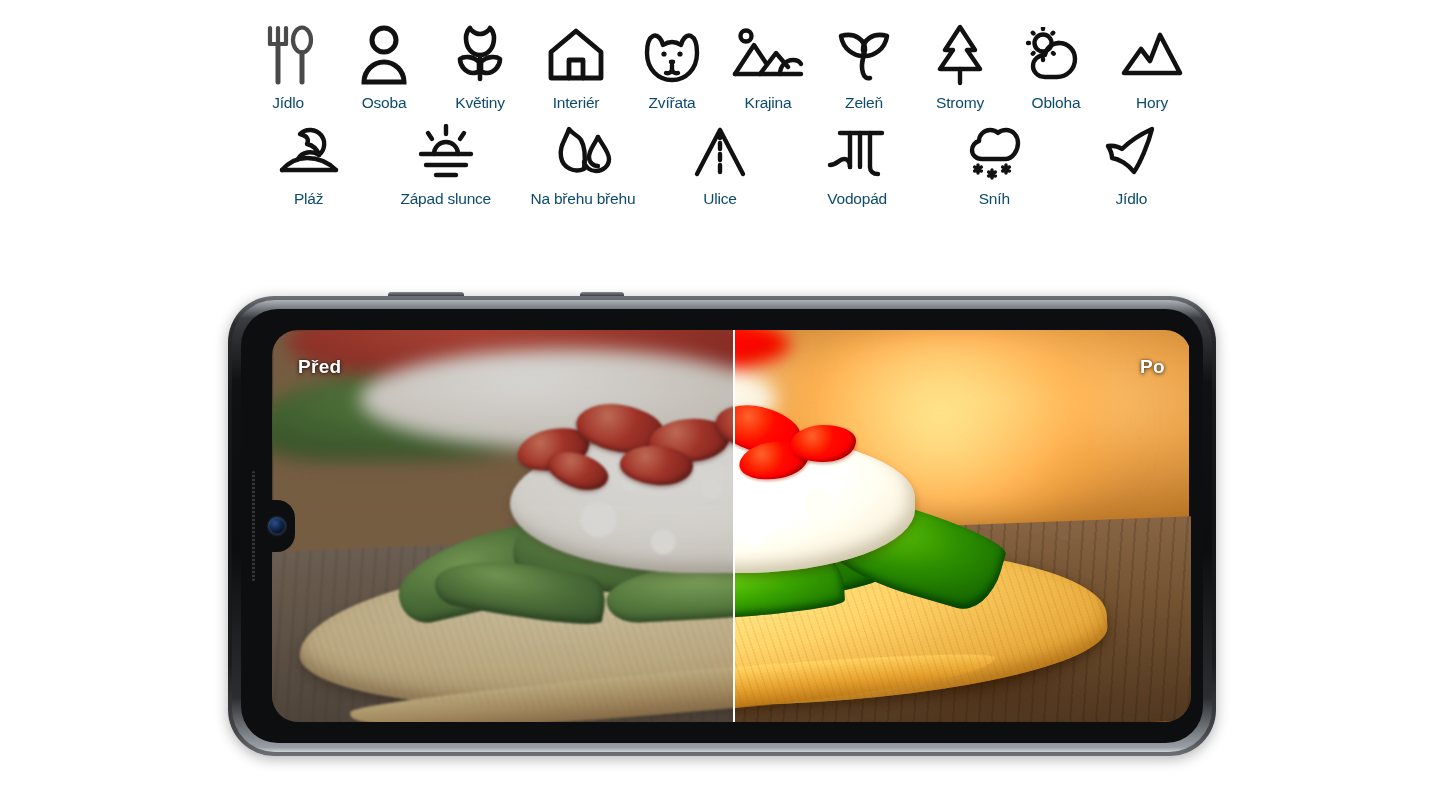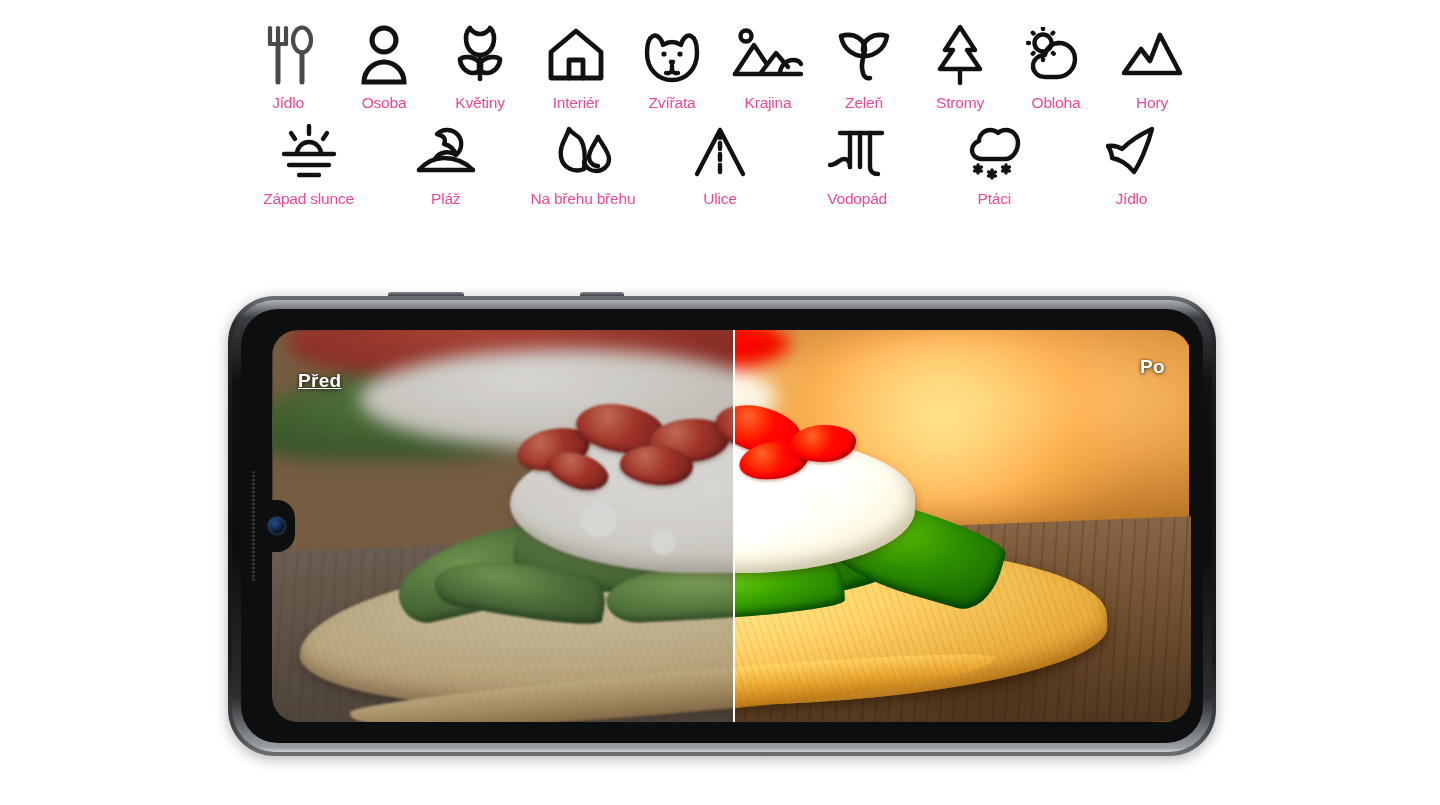--- a/index.html
+++ b/index.html
@@ -21,21 +21,21 @@
   .icon-row.row1 { margin-bottom: 6px; }
   .icon-cell {
     flex: 1 1 0;
     display: flex; flex-direction: column;
     align-items: center; justify-content: flex-start;
   }
   .icon-art { height: 74px; display: flex; align-items: center; justify-content: center; }
   .icon-art svg { display: block; }
   .icon-label {
     font-size: 15.5px;
-    color: #ec4899;
+    color: #0c4a6e;
     font-weight: 400;
     letter-spacing: -0.2px;
     white-space: nowrap;
     margin-top: 2px;
     text-align: center;
   }
   .row2 .icon-art { height: 70px; }
 
   
   .phone-wrap { position: absolute; left: 228px; top: 296px; width: 988px; height: 460px; }
@@ -244,21 +244,21 @@
     position:absolute; left:50.2%; top:0; bottom:0; width:1.5px;
     background:#ffffff; z-index:8;
   }
 
   .shot-label {
     position:absolute; z-index:9;
     color:#ffffff; font-size:19px; font-weight:700;
     letter-spacing:.3px;
     text-shadow: 0 1px 4px rgba(0,0,0,.65), 0 0 2px rgba(0,0,0,.5);
   }
-  .label-before { left:26px; top:40px;text-decoration:underline; }
+  .label-before { left:26px; top:26px; }
   .label-after  { right:26px; top:26px; }
 </style>
 </head>
 <body>
 
 <div id="root">
 
   <div class="icon-grid">
 
     <div class="icon-row row1">
@@ -370,49 +370,49 @@
         <div class="icon-art">
           <svg width="64" height="52" viewBox="0 0 64 52" fill="none" stroke="#111" stroke-width="4.6" stroke-linecap="round" stroke-linejoin="round">
             <path d="M4 44L21 20l9 12 10-26 20 38z"></path>
           </svg>
         </div>
         <div class="icon-label">Hory</div>
       </div>
     </div>
 
     <div class="icon-row row2">
+
+      <div class="icon-cell">
+        <div class="icon-art">
+          <svg width="62" height="54" viewBox="0 0 62 54" fill="none" stroke="#111" stroke-width="4.4" stroke-linecap="round" stroke-linejoin="round">
+            <path d="M22 8c6-6 16-5 21 1s4 15-2 20c-2-6-7-10-12-11 2-4 1-8-7-10z"></path>
+            <path d="M41 29C34 24 24 26 20 33"></path>
+            <path d="M4 44c7-8 16-12 25-12 12 0 22 5 29 12"></path>
+            <path d="M4 44h54"></path>
+          </svg>
+        </div>
+        <div class="icon-label">Pláž</div>
+      </div>
 
       <div class="icon-cell">
         <div class="icon-art">
           <svg width="60" height="58" viewBox="0 0 60 58" fill="none" stroke="#111" stroke-width="4.4" stroke-linecap="round" stroke-linejoin="round">
             <path d="M30 2v8"></path>
             <path d="M12 9l4 6M48 9l-4 6"></path>
             <path d="M18 30a12 12 0 0 1 24 0"></path>
             <path d="M5 30h50"></path>
             <path d="M10 41h40"></path>
             <path d="M20 51h20"></path>
           </svg>
         </div>
         <div class="icon-label">Západ slunce</div>
       </div>
 
       <div class="icon-cell">
         <div class="icon-art">
-          <svg width="62" height="54" viewBox="0 0 62 54" fill="none" stroke="#111" stroke-width="4.4" stroke-linecap="round" stroke-linejoin="round">
-            <path d="M22 8c6-6 16-5 21 1s4 15-2 20c-2-6-7-10-12-11 2-4 1-8-7-10z"></path>
-            <path d="M41 29C34 24 24 26 20 33"></path>
-            <path d="M4 44c7-8 16-12 25-12 12 0 22 5 29 12"></path>
-            <path d="M4 44h54"></path>
-          </svg>
-        </div>
-        <div class="icon-label">Pláž</div>
-      </div>
-
-      <div class="icon-cell">
-        <div class="icon-art">
           <svg width="60" height="56" viewBox="0 0 60 56" fill="none" stroke="#111" stroke-width="4.4" stroke-linecap="round" stroke-linejoin="round">
             <path d="M31 44c-10 4-21-1-23-12C6 21 13 14 16 4c4 6 8 5 12 11 3 5 5 14 3 29z"></path>
             <path d="M45 12c5 9 11 15 11 22 0 7-6 12-13 12-6 0-11-4-12-9"></path>
             <path d="M45 12c-4 8-9 13-9 20 0 5 4 9 9 9"></path>
           </svg>
         </div>
         <div class="icon-label">Na břehu břehu</div>
       </div>
 
       <div class="icon-cell">
@@ -442,21 +442,21 @@
         <div class="icon-art">
           <svg width="60" height="56" viewBox="0 0 60 56" fill="none" stroke="#111" stroke-width="4.4" stroke-linecap="round" stroke-linejoin="round">
             <path d="M18 34c-6 0-10-4-10-9 0-4 3-8 7-9 0-6 5-11 11-11 3 0 6 1 8 3 2-2 5-3 8-3 7 0 12 6 12 13s-5 16-13 16z"></path>
             <g stroke-width="3.4">
               <path d="M14 40v8M10.6 42l6.8 4M17.4 42l-6.8 4"></path>
               <path d="M28 45v8M24.6 47l6.8 4M31.4 47l-6.8 4"></path>
               <path d="M42 40v8M38.6 42l6.8 4M45.4 42l-6.8 4"></path>
             </g>
           </svg>
         </div>
-        <div class="icon-label">Ptáci</div>
+        <div class="icon-label">Sníh</div>
       </div>
 
       <div class="icon-cell">
         <div class="icon-art">
           <svg width="58" height="56" viewBox="0 0 58 56" fill="none" stroke="#111" stroke-width="4.4" stroke-linecap="round" stroke-linejoin="round">
             <path d="M50 4C37 10 26 18 20 24c-3-2-8-4-14-3 3 5 4 8 4 12 7 1 16 6 22 14 6-9 14-27 18-43z"></path>
           </svg>
         </div>
         <div class="icon-label">Jídlo</div>
       </div>

